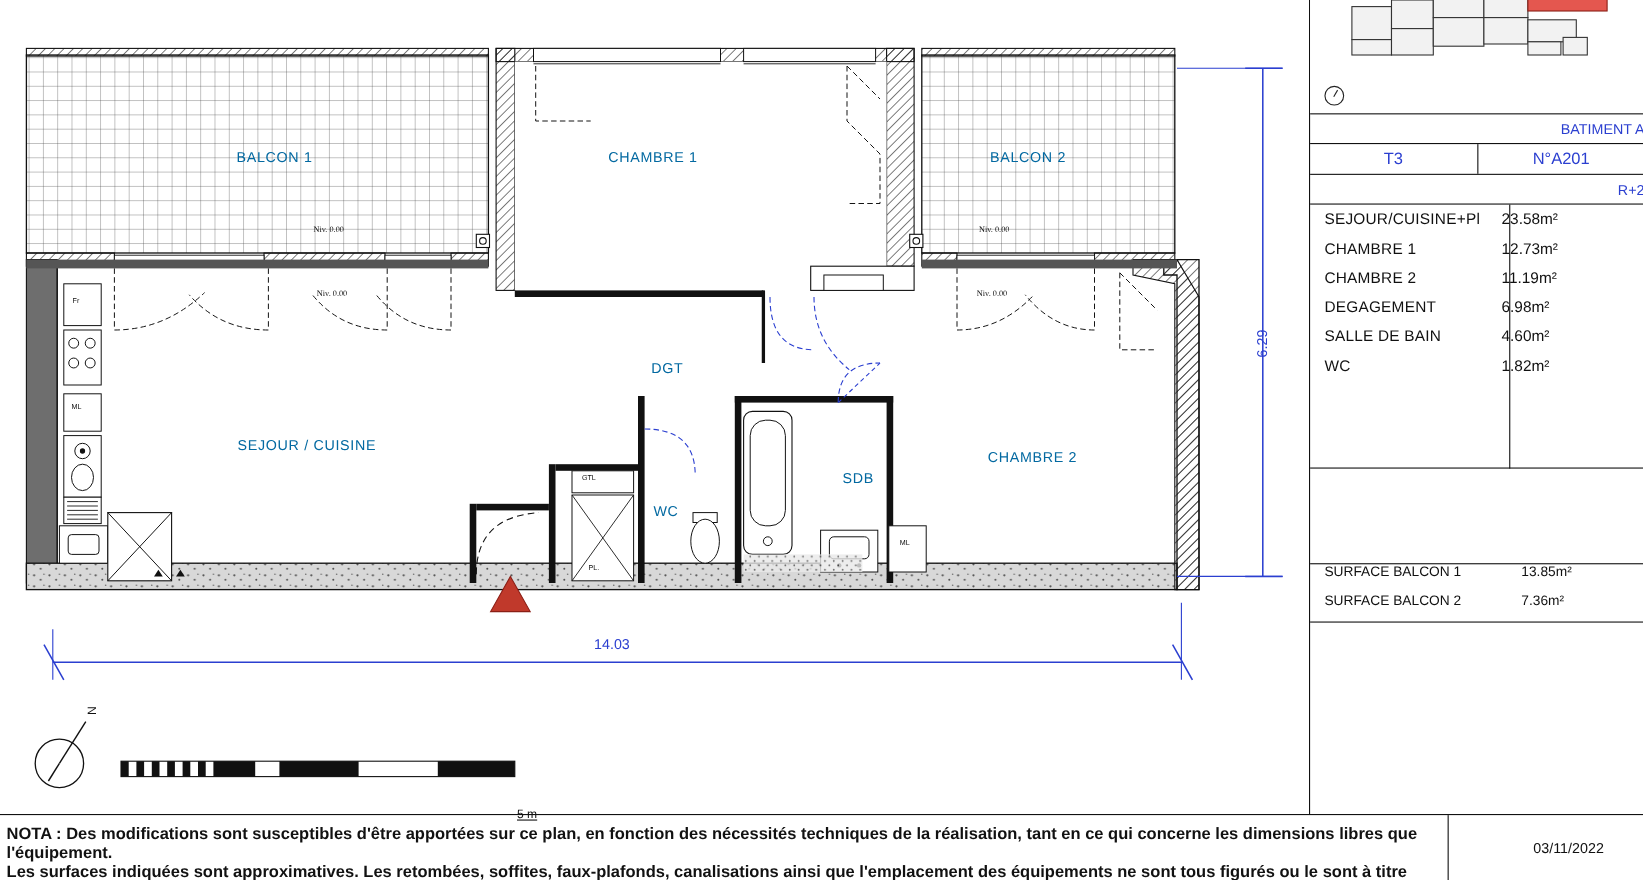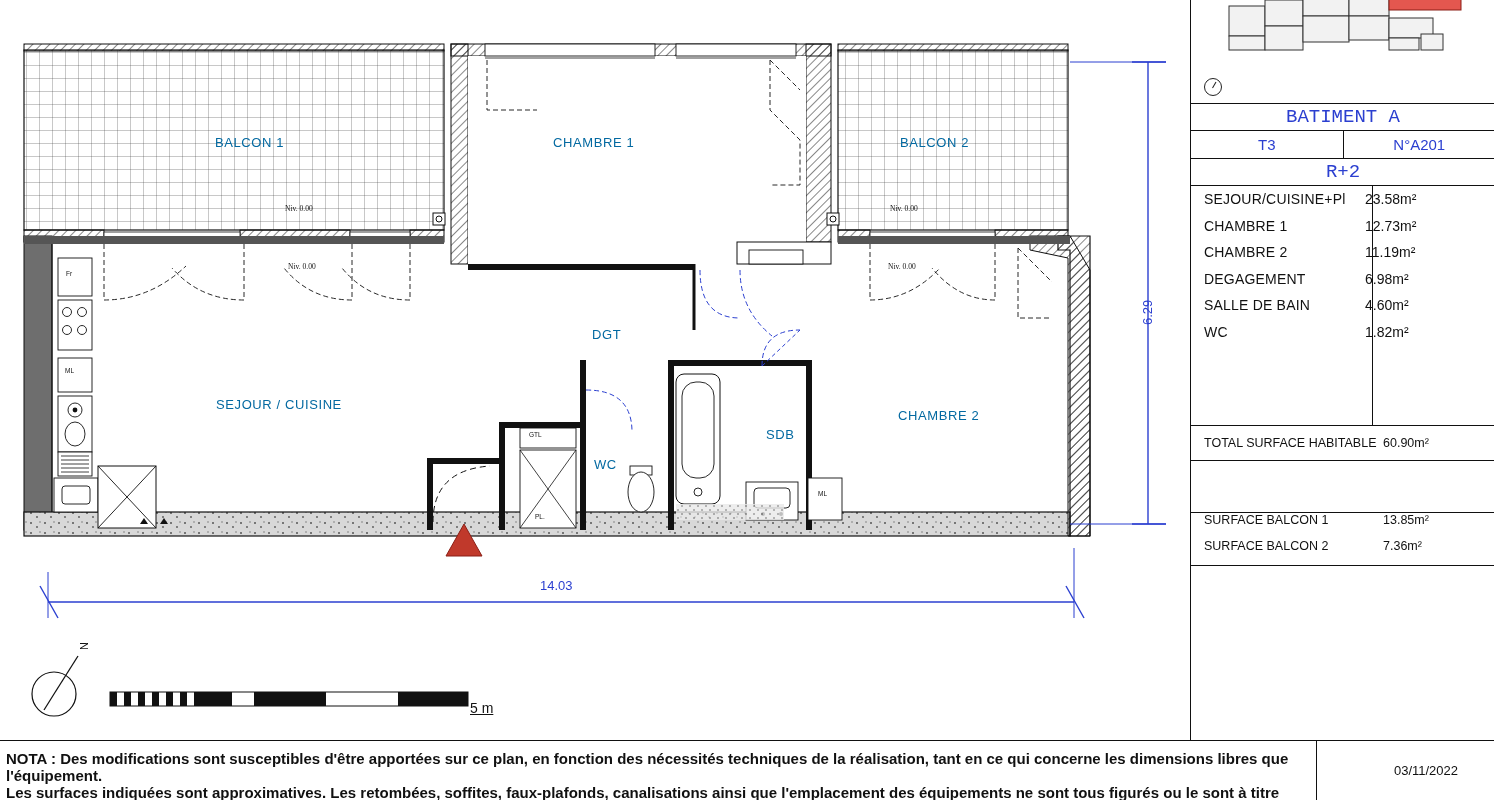--- a/index.html
+++ b/index.html
@@ -100,26 +100,25 @@
     transform-origin: bottom center;
   }
   .panel-row {
     position: absolute;
     left: 0;
     width: 304px;
     box-sizing: border-box;
     border-bottom: 1.2px solid #111;
   }
   .panel-centered {
-    text-align: center;
+    text-align: right;
     color: #2b3fd0;
-    font-size: 19px;
+    font-size: 13px;
     line-height: 27px;
     height: 27px;
-    font-family: Liberation Mono, monospace;
   }
   .split-row {
     display: flex;
     height: 28px;
   }
   .split-row > div {
     flex: 1;
     text-align: center;
     color: #2b3fd0;
     font-size: 15px;
@@ -210,22 +209,22 @@
     text-align: center;
     line-height: 60px;
     font-size: 13px;
     color: #111;
     padding-left: 41px;
   }
   
   .scale-label {
     position: absolute;
     left: 470px;
-    top: 700px;
-    font-size: 14px;
+    top: 735px;
+    font-size: 11px;
     color: #111;
     text-decoration: underline;
   }
   .north-label {
     position: absolute;
     left: 78px;
     top: 650px;
     font-size: 11px;
     color: #111;
     transform: rotate(-90deg);
@@ -536,26 +535,20 @@
         <div class="nm"></div>
         <div class="vl"></div>
       </div>
     <div class="sr">
         <div class="nm"></div>
         <div class="vl"></div>
       </div>
   </div>
   <div class="vert-div"></div>
 
-  <div class="panel-row" style="top:426px;">
-    <div class="total-row">
-      <div class="nm">TOTAL SURFACE HABITABLE</div>
-      <div class="vl">60.90m²</div>
-    </div>
-  </div>
 
   <div class="panel-row" style="top:461px; height:52px;"></div>
 
   <div class="panel-row" style="top:513px;">
     <div class="balcon-row">
       <div class="nm">SURFACE BALCON 1</div>
       <div class="vl">13.85m²</div>
     </div>
     <div class="balcon-row">
       <div class="nm">SURFACE BALCON 2</div>

